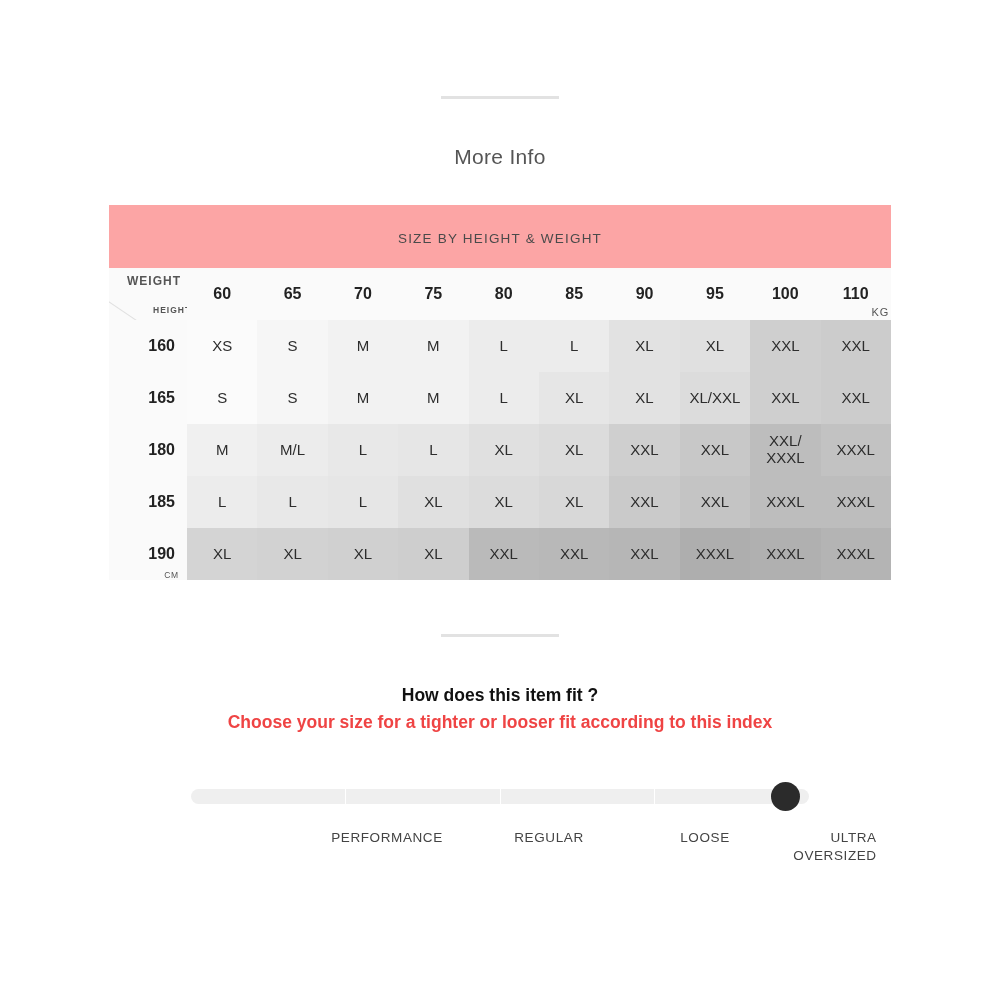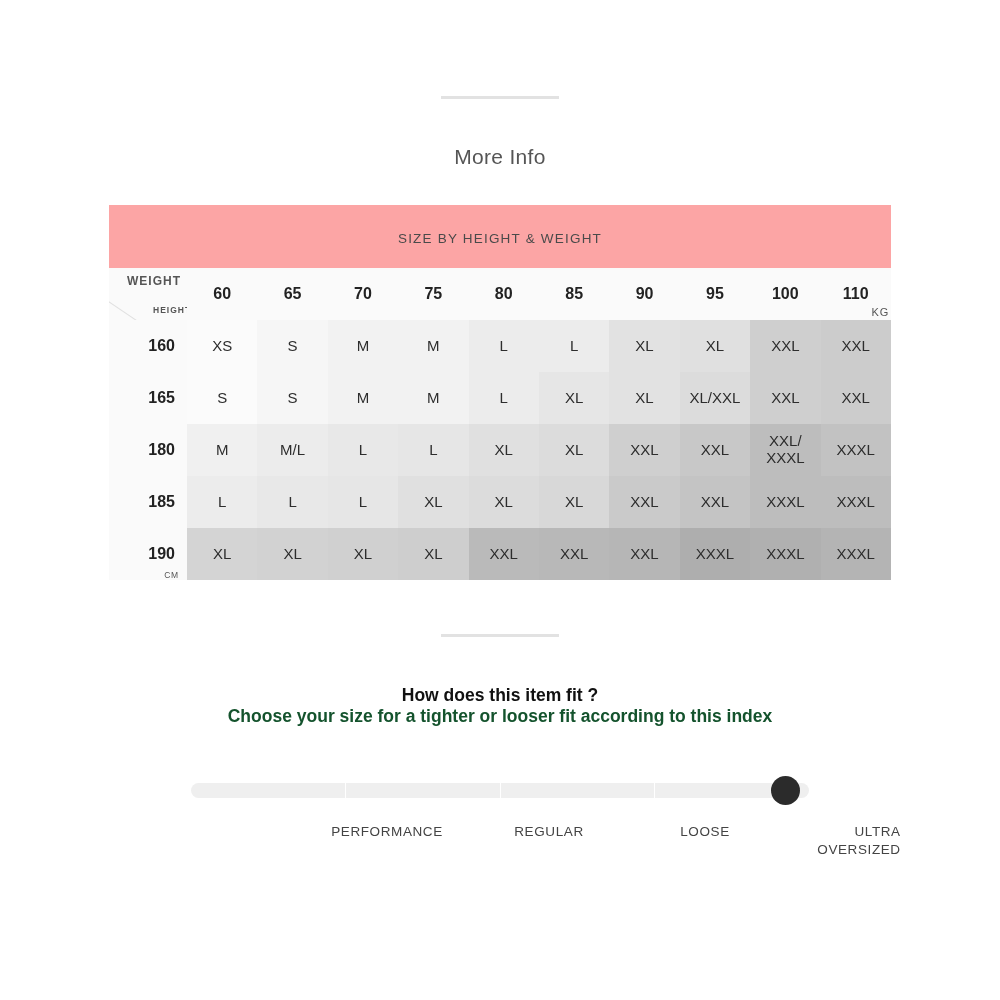--- a/index.html
+++ b/index.html
@@ -162,21 +162,22 @@
     text-align: center;
     font-size: 17.5px;
     font-weight: bold;
     color: #111;
     margin-top: 48px;
   }
   .fit-sub {
     text-align: center;
     font-size: 17.5px;
     font-weight: bold;
-    color: #14532d;
+    color: #ef4444;
+    margin-top: 6px;
   }
 
   
   .slider-area {
     position: relative;
     width: 618px;
     margin: 48px auto 0 auto;
     height: 30px;
   }
   .slider-track {
@@ -335,17 +336,17 @@
     <div class="tick" style="left:154px;"></div>
     <div class="tick" style="left:309px;"></div>
     <div class="tick" style="left:463px;"></div>
     <div class="slider-knob" style="left:580px;"></div>
   </div>
 
   <div class="slider-labels">
     <span style="left:267px;">PERFORMANCE</span>
     <span style="left:429px;">REGULAR</span>
     <span style="left:585px;">LOOSE</span>
-    <span style="left:715px;margin-left:24px;">ULTRA
+    <span style="left:715px;">ULTRA
 OVERSIZED</span>
   </div>
 
 </div>
 
 </body></html>

